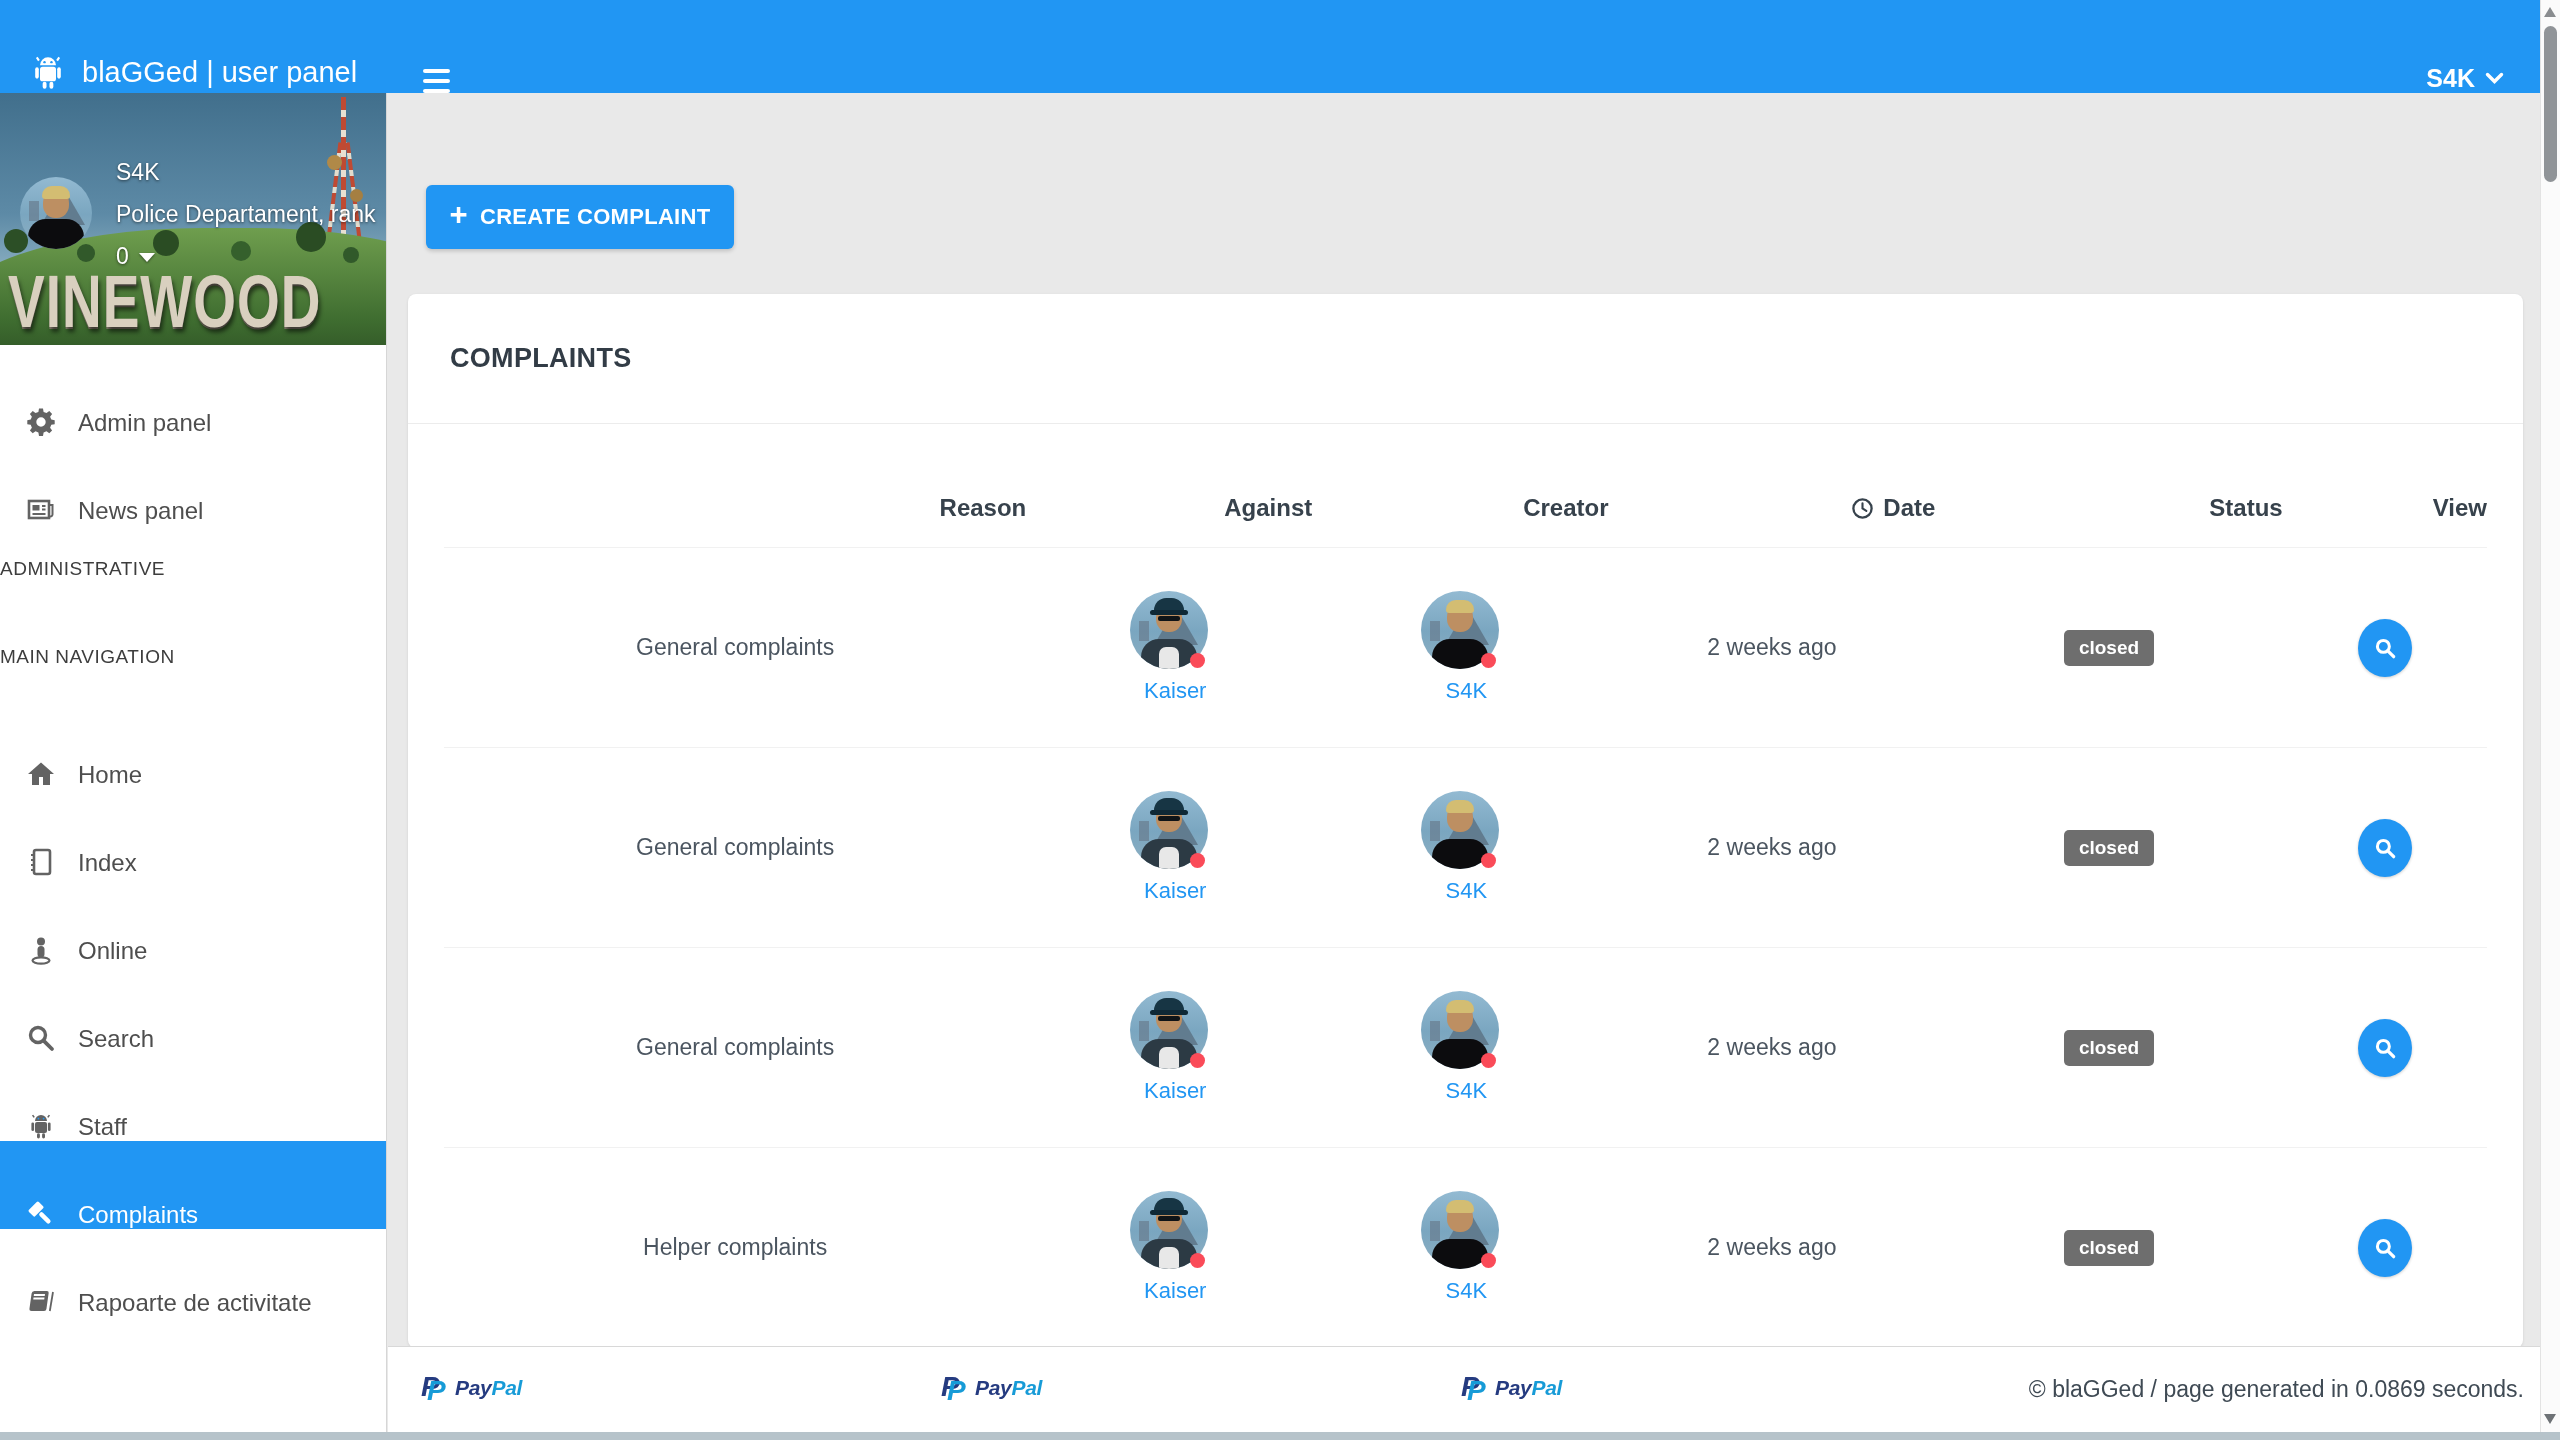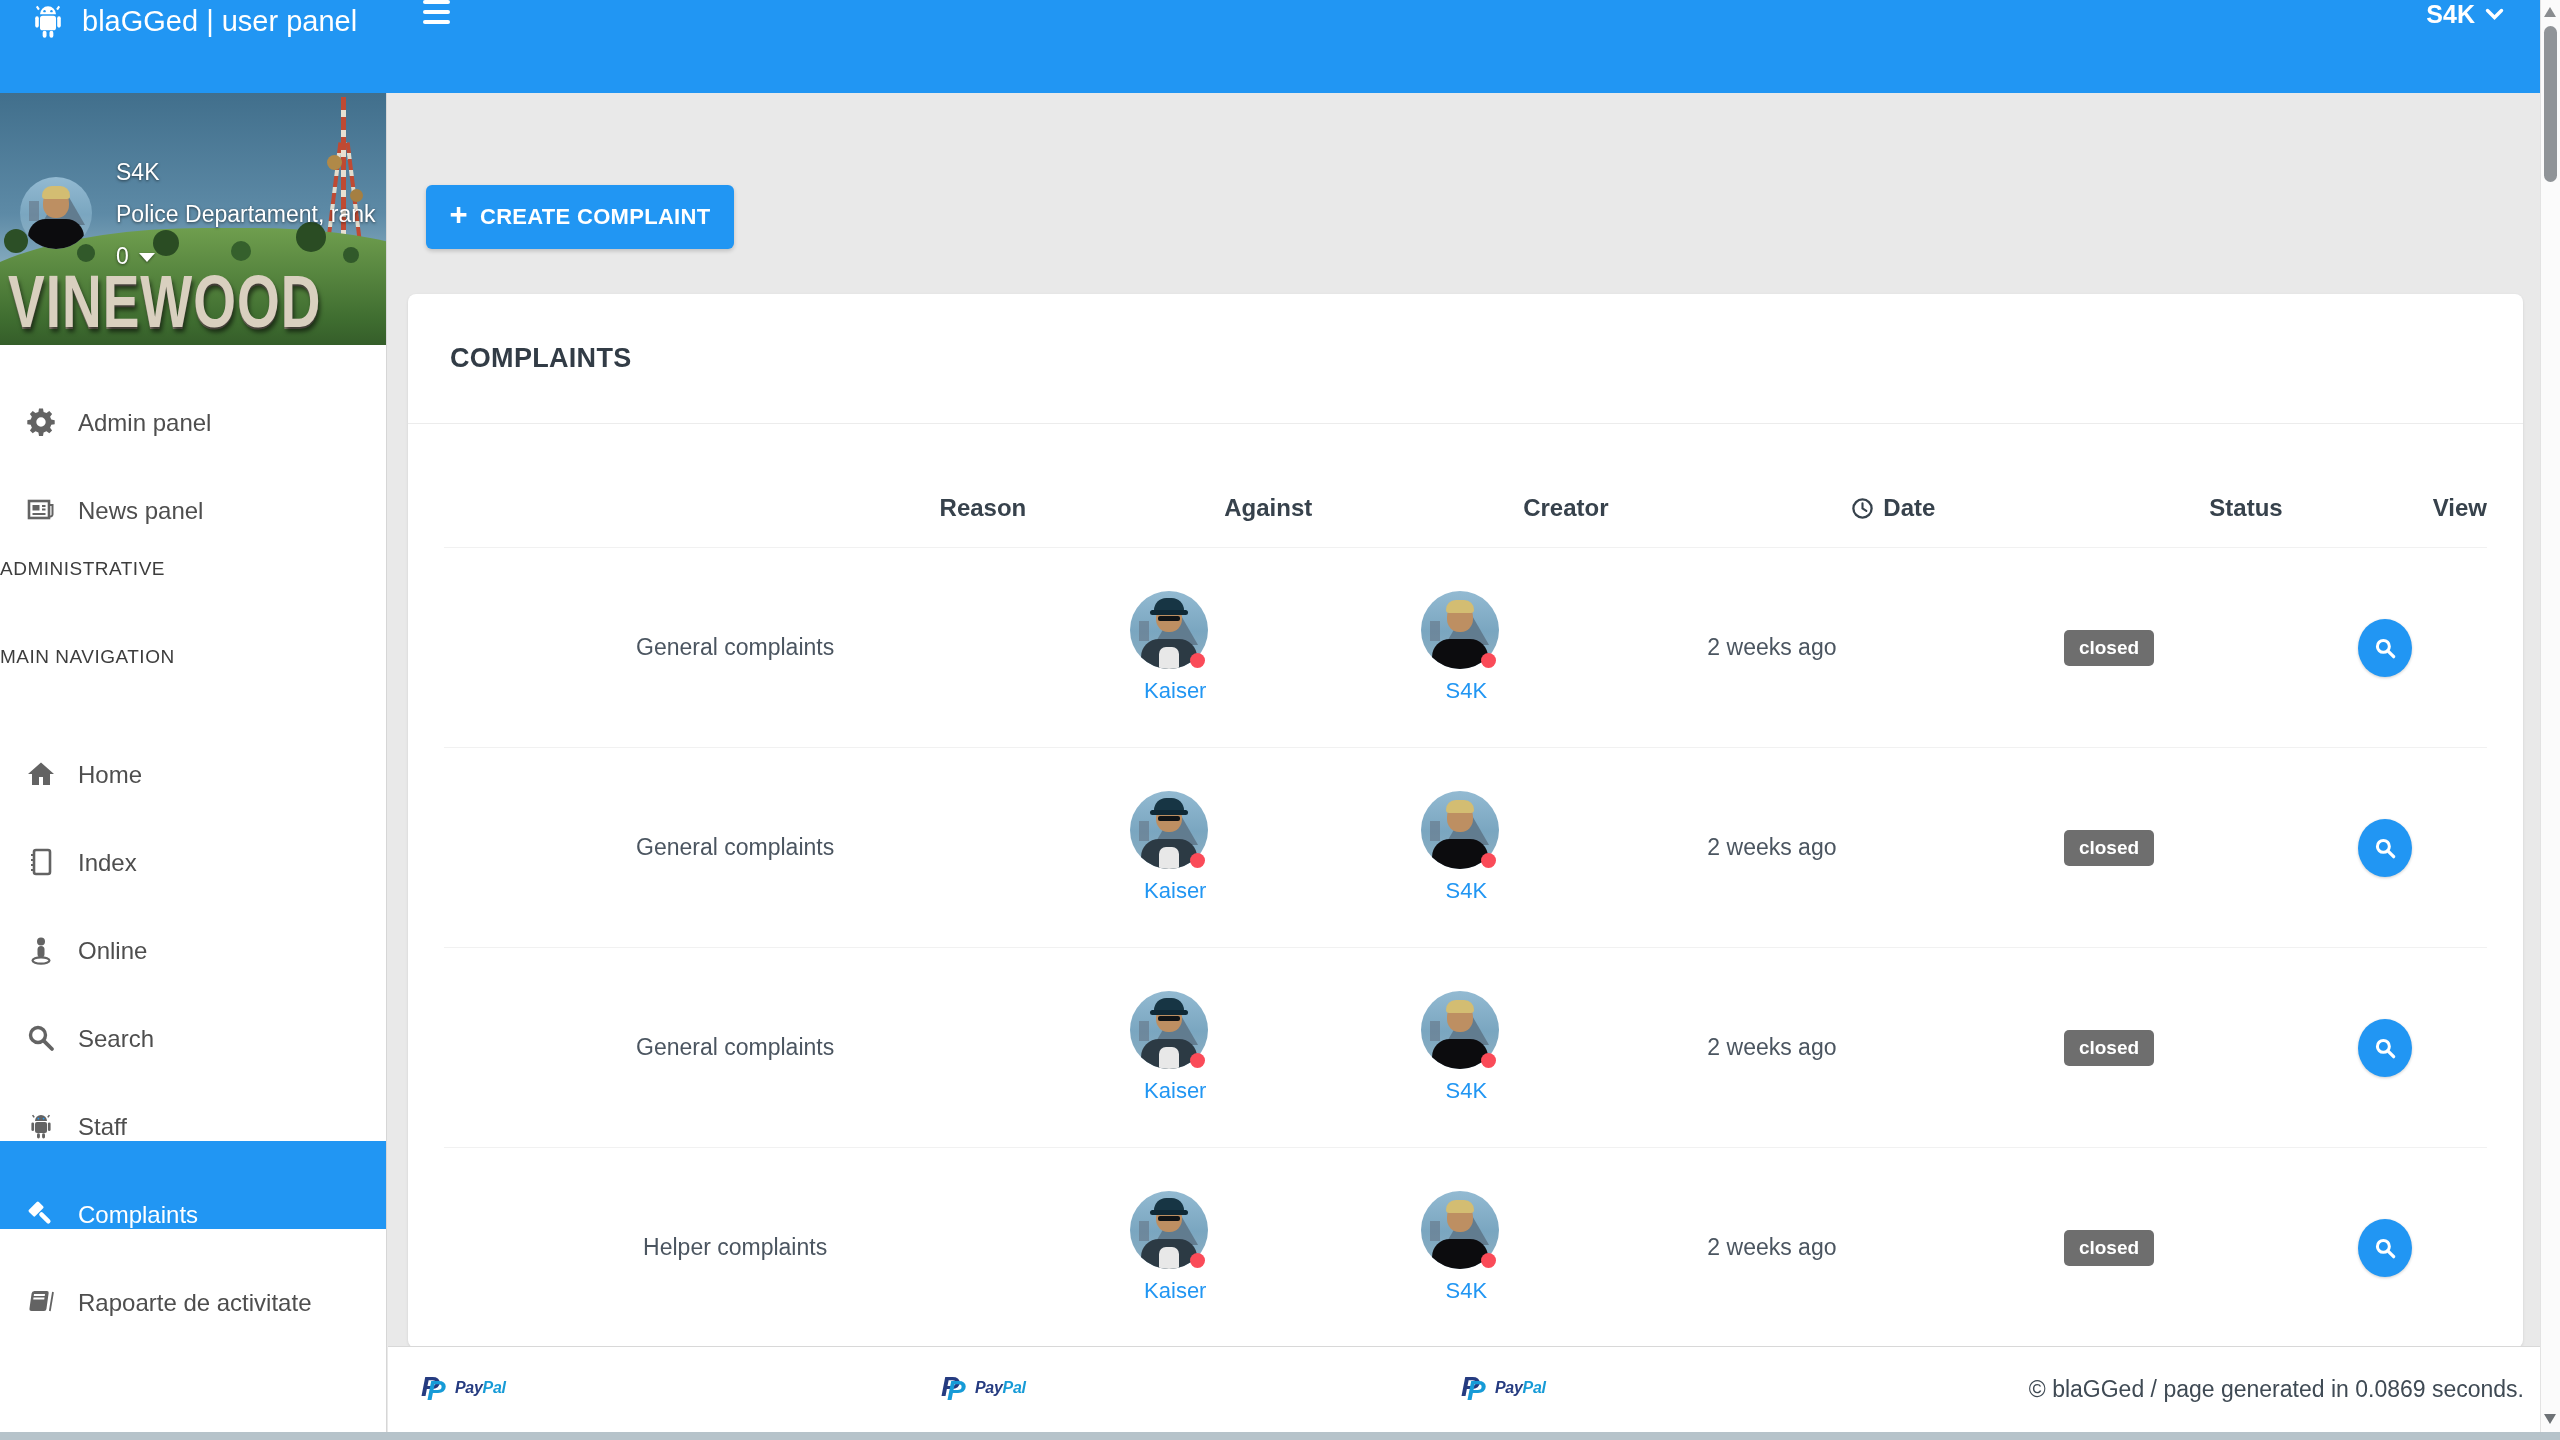--- a/index.html
+++ b/index.html
@@ -4,21 +4,21 @@
 <style>
   * { box-sizing: border-box; }
   html,body { margin:0; padding:0; }
   body {
     width:2560px; height:1440px; position:relative; overflow:hidden;
     font-family:"Liberation Sans", sans-serif; background:#e9e9e9;
   }
 
   
   .navbar { position:absolute; top:0; left:0; width:2560px; height:93px;
-    background:#2196f3; display:flex; align-items:flex-start; z-index:5; }
+    background:#2196f3; display:flex; align-items:flex-end; z-index:5; }
   .brand { width:387px; display:flex; align-items:center; gap:14px; padding-left:28px; color:#fff; font-size:29px; }
   .brand svg { width:40px; height:42px; fill:#fff; }
   .hamburger { margin-left:36px; display:flex; flex-direction:column; gap:6px; cursor:pointer; }
   .hamburger span { width:27px; height:4px; background:#fff; border-radius:2px; }
   .nav-right { margin-left:auto; margin-right:56px; display:flex; align-items:center; gap:10px;
     color:#fff; font-weight:bold; font-size:25px; cursor:pointer; }
 
   
   .sidebar { position:absolute; top:93px; left:0; width:387px; bottom:8px; background:#fff;
     border-right:1px solid #d6d6d6; z-index:4; overflow:hidden; }
@@ -112,21 +112,21 @@
   .view-btn svg { width:26px; height:26px; }
 
   
   .footer { position:absolute; left:388px; right:20px; bottom:8px; height:86px; background:#fff;
     border-top:1px solid #d8d8d8; display:flex; align-items:center; padding:0 16px 0 33px; z-index:6; }
   .pp-slot { width:520px; }
   .paypal { display:inline-flex; align-items:center; gap:7px; cursor:pointer; }
   .pp-mark { position:relative; width:27px; height:32px; font-style:italic; font-weight:bold; }
   .pp-mark .p1 { position:absolute; left:0; top:0; color:#253b80; font-size:28px; line-height:30px; }
   .pp-mark .p2 { position:absolute; left:6px; top:4px; color:#179bd7; font-size:28px; line-height:30px; }
-  .pp-text { font-size:16px; font-weight:bold; font-style:italic; letter-spacing:-.3px;text-align:right; }
+  .pp-text { font-size:21px; font-weight:bold; font-style:italic; letter-spacing:-.3px;text-align:right; }
   .pp-text .pay { color:#253b80; } .pp-text .pal { color:#179bd7; }
   .copyright { margin-left:auto; font-size:23px; color:#3f4a54; }
 
   
   .scrollbar { position:absolute; right:0; top:0; width:20px; height:1440px; background:#fbfbfb;
     border-left:1px solid #e3e3e3; z-index:10; }
   .sb-up { position:absolute; top:7px; left:3px; width:0; height:0; border-left:6px solid transparent;
     border-right:6px solid transparent; border-bottom:10px solid #8a8d90; cursor:pointer; }
   .sb-thumb { position:absolute; top:26px; left:3px; width:13px; height:156px; background:#909498;
     border-radius:7px; cursor:pointer; }

